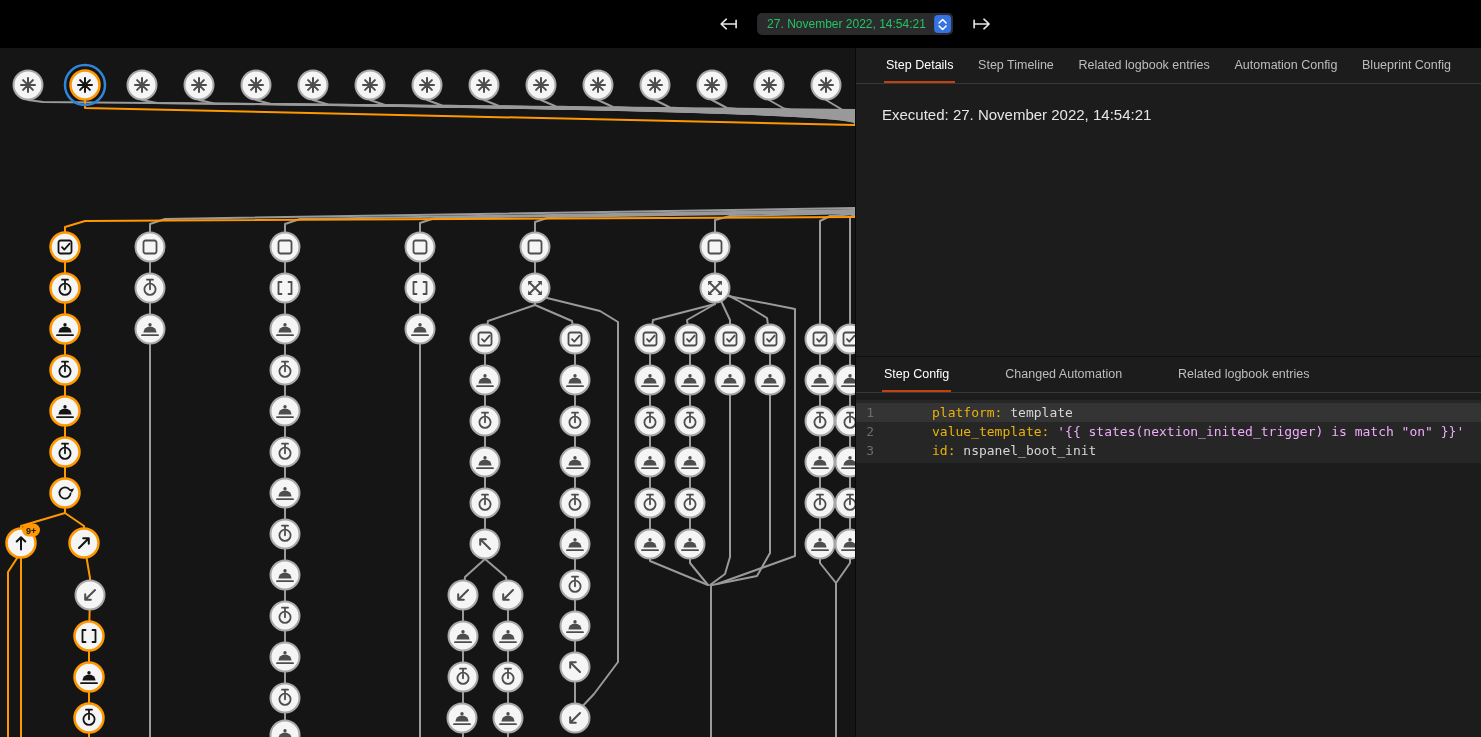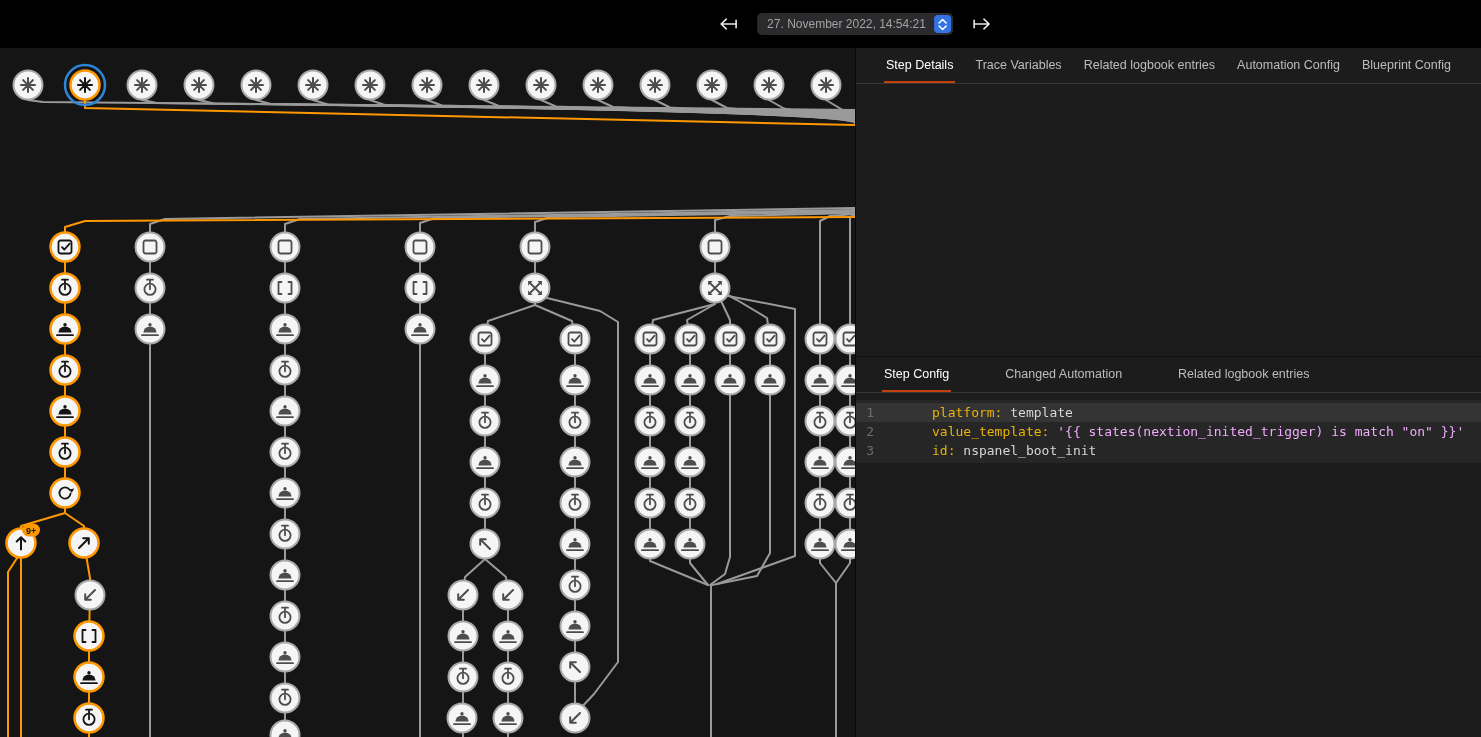--- a/index.html
+++ b/index.html
@@ -4,21 +4,21 @@
 <style>
   * { margin:0; padding:0; box-sizing:border-box; }
   html,body { width:1481px; height:737px; overflow:hidden; background:#111; font-family:"Liberation Sans",sans-serif; }
   .app { width:1481px; height:737px; display:flex; flex-direction:column; }
 
   
   .topbar { height:48px; background:#000; position:relative; flex:0 0 48px; }
   .trace-nav { position:absolute; left:855px; top:50%; transform:translate(-50%,-50%); display:flex; align-items:center; gap:14px; }
   .nav-arrow { background:none; border:none; cursor:pointer; display:flex; align-items:center; padding:4px; }
   .trace-select { display:flex; align-items:center; background:#2b2b2d; border-radius:5px; padding:2px 2px 2px 10px; cursor:pointer; }
-  .trace-select-label { color:#a3a3a3; font-size:12px; padding-right:8px; white-space:nowrap; }
+  .trace-select-label { color:#22c55e; font-size:12px; padding-right:8px; white-space:nowrap; }
   .stepper { width:17px; height:18px; background:#3572e3; border-radius:4px; display:flex; align-items:center; justify-content:center; }
 
   
   .content { flex:1; display:flex; min-height:0; }
   .graph-panel { width:855px; flex:0 0 855px; background:#151515; overflow:hidden; position:relative; }
   .graph-panel svg { display:block; }
 
   .right { flex:1; display:flex; flex-direction:column; background:#1c1c1c; border-left:1px solid #0a0a0a; min-width:0; }
   .detail-panel { height:308px; flex:0 0 308px; display:flex; flex-direction:column; }
   .config-panel { flex:1; border-top:1px solid #101010; display:flex; flex-direction:column; }
@@ -665,25 +665,26 @@
             <circle cx="0" cy="-4.2" r="1.7" fill="#4d4d4d" stroke="none"></circle>
           </g>
         </svg>
     </div>
 
     <div class="right">
 
       <div class="detail-panel">
         <div class="tabs spread" id="top-tabs">
             <span class="tab active">Step Details</span>
-            <span class="tab">Trace Variables</span>
+            <span class="tab">Step Timeline</span>
             <span class="tab">Related logbook entries</span>
             <span class="tab">Automation Config</span>
             <span class="tab">Blueprint Config</span>
           </div>
+        <div class="executed">Executed: 27. November 2022, 14:54:21</div>
       </div>
 
       <div class="config-panel">
         <div class="tabs left" id="bottom-tabs">
             <span class="tab active">Step Config</span>
             <span class="tab">Changed Automation</span>
             <span class="tab">Related logbook entries</span>
           </div>
         <div class="code-block" id="code-block">
             <div class="code-line hl">

